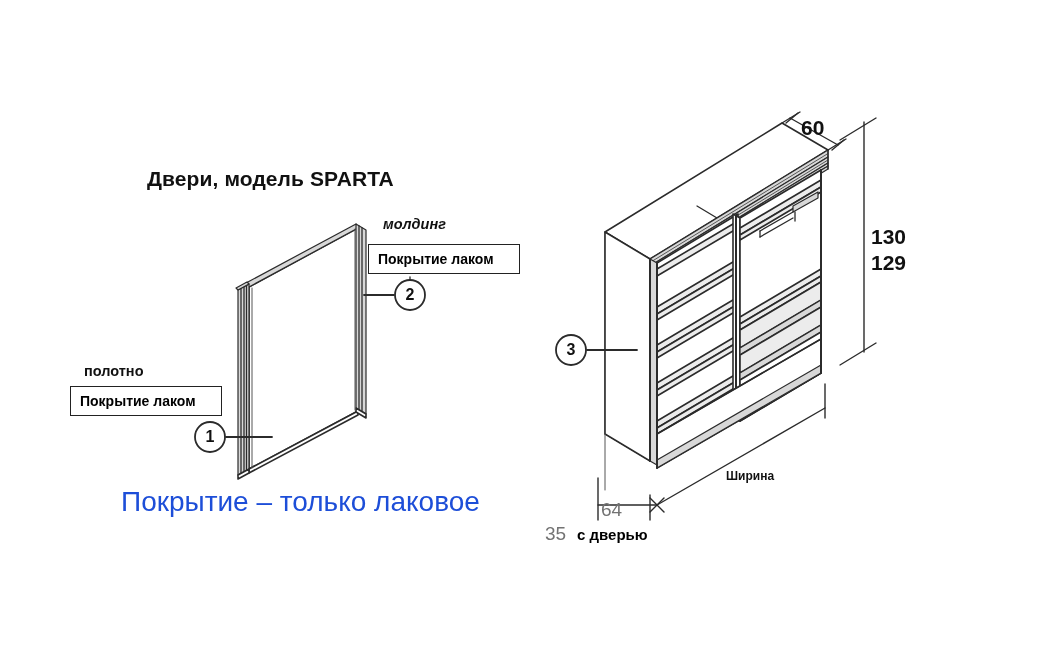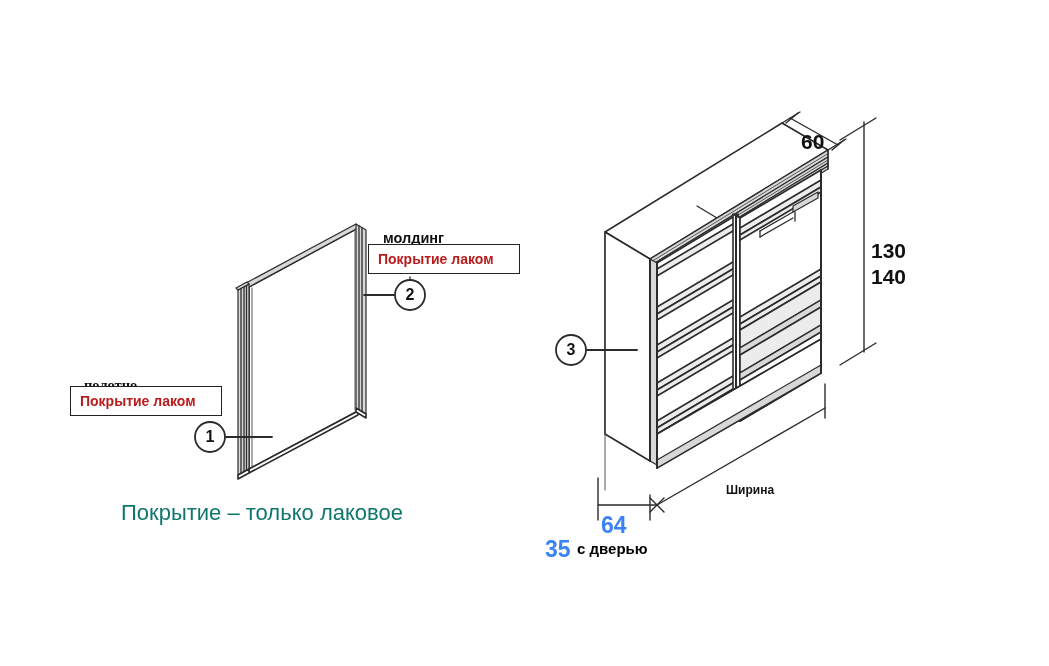--- a/index.html
+++ b/index.html
@@ -30,21 +30,20 @@
     width: 1049px;
     height: 666px;
     display: block;
   }
   .txt {
     position: absolute;
     white-space: nowrap;
     font-family: "Liberation Sans", sans-serif;
     color: #111111;
     line-height: 1;
-    margin-top: 14px;
   }
   .title {
     font-size: 21px;
     font-weight: bold;
     letter-spacing: 0.1px;
   }
   .cap-label {
     font-size: 14.5px;
     font-weight: bold;
   }
@@ -53,37 +52,37 @@
     border: 1.4px solid #222;
     background: #ffffff;
     box-sizing: border-box;
     display: flex;
     align-items: center;
     padding-left: 9px;
   }
   .box span {
     font-size: 14px;
     font-weight: bold;
-    color: #b91c1c;
+    color: #000000;
     white-space: nowrap;
   }
   .footnote {
-    font-size: 22px;
+    font-size: 28px;
     font-weight: normal;
-    color: #0f766e;
+    color: #1d4ed8;
   }
   .dim-num {
     font-size: 21px;
     font-weight: bold;
     color: #111;
   }
   .dim-num-sm {
-    font-size: 23px;
-    font-weight: bold;
-    color: #3b82f6;
+    font-size: 19px;
+    font-weight: normal;
+    color: #737373;
   }
   .dim-word {
     font-size: 12px;
     font-weight: bold;
     color: #111;
   }
   .dim-word-sm {
     font-size: 15px;
     font-weight: bold;
     color: #000000;
@@ -269,44 +268,45 @@
         <line class="dimln" x1="598" y1="505" x2="657" y2="505"></line>
         <line class="dimln" x1="598" y1="478" x2="598" y2="520"></line>
         <line class="dimln" x1="650" y1="498" x2="664" y2="512"></line>
         <line class="dimln" x1="664" y1="498" x2="650" y2="512"></line>
       </g>
 
       <line class="lnTT" x1="605" y1="434" x2="605" y2="490"></line>
     </g>
   </svg>
 
-
-  <div class="txt cap-label" style="left:383px; top:217px;">молдинг</div>
+  <div class="txt title" style="left:147px; top:168px;">Двери, модель SPARTA</div>
+
+  <div class="txt cap-label" style="left:383px; top:217px;font-style:italic;">молдинг</div>
 
   <div class="box" style="left:368px; top:244px; width:152px; height:30px;">
     <span>Покрытие лаком</span>
   </div>
 
-  <div class="txt cap-label" style="left:84px; top:364px;font-family:Liberation Serif, serif;">полотно</div>
+  <div class="txt cap-label" style="left:84px; top:364px;">полотно</div>
 
   <div class="box" style="left:70px; top:386px; width:152px; height:30px;">
     <span>Покрытие лаком</span>
   </div>
 
   <div class="callout-num" style="left:195px; top:422px;">1</div>
   <div class="callout-num" style="left:395px; top:280px;">2</div>
   <div class="callout-num" style="left:556px; top:335px;">3</div>
 
   <div class="txt footnote" style="left:121px; top:488px;">Покрытие – только лаковое</div>
 
   <div class="txt dim-num" style="left:801px; top:117px;">60</div>
 
   <div class="txt dim-num" style="left:871px; top:226px;">130</div>
 
-  <div class="txt dim-num" style="left:871px; top:252px;">140</div>
+  <div class="txt dim-num" style="left:871px; top:252px;">129</div>
 
   <div class="txt dim-num-sm" style="left:601px; top:500px;">64</div>
 
   <div class="txt dim-num-sm" style="left:545px; top:524px;">35</div>
 
   <div class="txt dim-word-sm" style="left:577px; top:527px;">с дверью</div>
 
   <div class="txt dim-word" style="left:726px; top:470px;">Ширина</div>
 
 </div>

